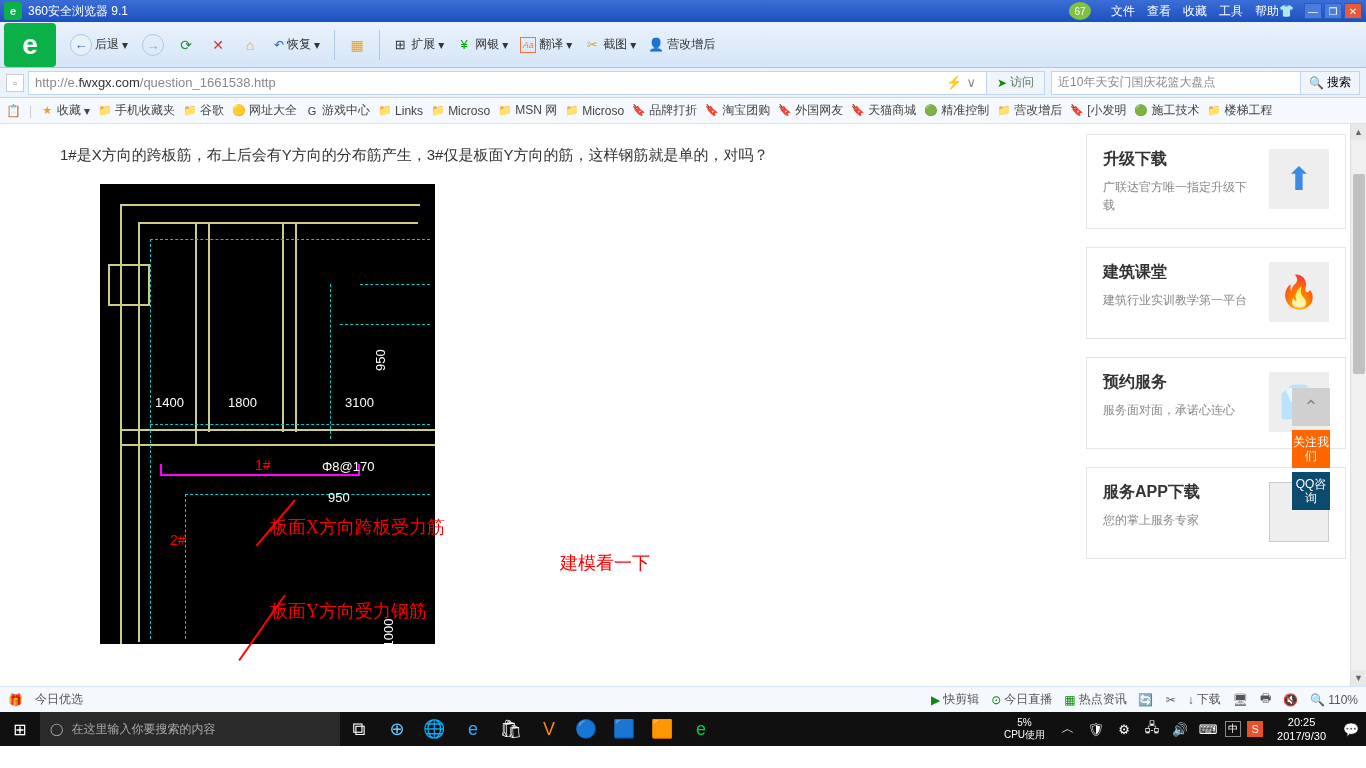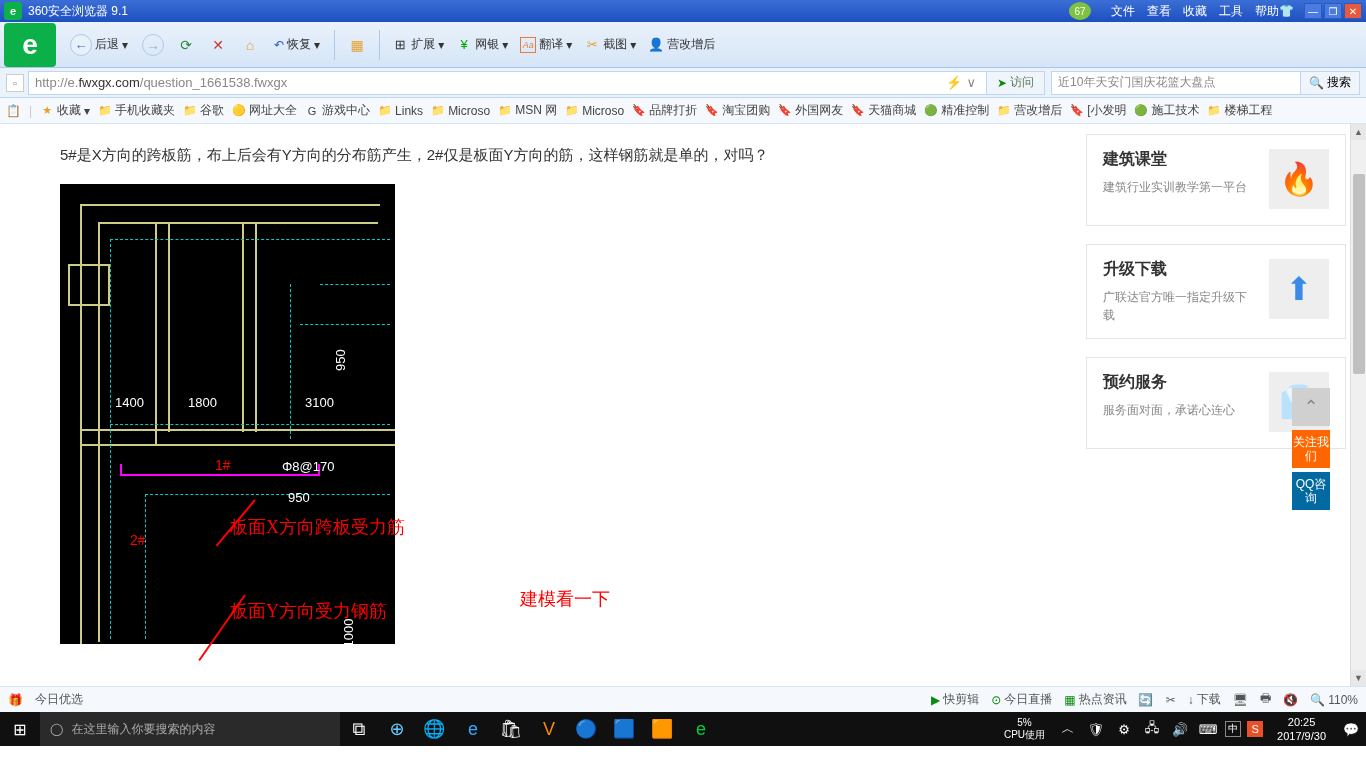--- a/index.html
+++ b/index.html
@@ -39,37 +39,37 @@
 
 .bookbar { height: 26px; background: #f5f8fd; border-bottom: 1px solid #d5e5f7; display: flex; align-items: center; padding: 0 6px; gap: 8px; font-size: 12px; color: #444; overflow:hidden;}
 .bookbar .bm { display: flex; align-items: center; gap: 3px; cursor: pointer; white-space: nowrap; }
 .bookbar .bm .ico { width: 14px; height: 14px; display:inline-flex;align-items:center;justify-content:center;font-size:11px;}
 .bookbar .folder{color:#d9a23a;}
 
 
 .content { height: 562px; background: #fff; display: flex; overflow: hidden; }
 .main { flex: 1; padding: 18px 20px 0 60px; color: #333; font-size: 15px; line-height: 1.7; overflow:hidden; position:relative;}
 .main .para { margin-bottom: 16px; }
-.cad-area { position: relative; width: 940px; height: 460px; }
+.cad-area { position: relative; width: 940px; height: 460px; margin-left: 40px; }
 .cad-img { width: 335px; height: 460px; background: #000; position: relative; }
 .cad-img .layer { position: absolute; }
 .cad-text{color:#fff;font-size:13px;font-family:Arial;}
 .red-anno { position: absolute; color: #f00; font-size: 18px; font-weight: 500; font-family: "SimSun","KaiTi",serif; }
 
 .sidebar { width: 280px; padding: 10px 20px 0 0; }
 .card { border: 1px solid #e5e5e5; margin-bottom: 18px; padding: 14px 16px; display: flex; gap: 12px; min-height:92px;}
 .card .ctext { flex: 1; }
 .card h3 { font-size: 16px; color: #333; margin-bottom: 8px; font-weight: 600; }
 .card p { font-size: 12px; color: #888; line-height: 1.5; }
 .card .cimg { width: 60px; height: 60px; background: #eee; flex: 0 0 60px; display:flex;align-items:center;justify-content:center;font-size:32px;}
 .qr{background:#fff;border:1px solid #ccc;background-image:repeating-linear-gradient(45deg,#000 0 2px,#fff 2px 4px);}
 
 .floatbox { position: absolute; right: 36px; top: 430px; width: 38px; }
 .fbtn { width: 38px; height: 38px; background: #f60; color: #fff; font-size: 12px; display: flex; align-items: center; justify-content: center; text-align: center; margin-bottom: 4px; cursor: pointer; line-height:1.2;}
-.fbtn.qq{background:#0369a1;}
+.fbtn.qq{background:#0c4a6e;}
 .topbtn{width:38px;height:38px;background:#d0d0d0;color:#888;display:flex;align-items:center;justify-content:center;font-size:18px;margin-bottom:4px;position:absolute;right:36px;top:388px;cursor:pointer;}
 
 .scroll-v { position: absolute; right: 0; top: 124px; width: 16px; height: 562px; background: #f0f0f0; border-left:1px solid #ddd;}
 .scroll-v .thumb { position: absolute; left: 2px; width: 12px; background: #c0c0c0; border-radius: 2px; }
 .scroll-v .arr{height:16px;background:#e8e8e8;display:flex;align-items:center;justify-content:center;font-size:9px;color:#666;}
 
 
 .statusbar { height: 26px; background: #f5f8fd; border-top: 1px solid #d5e5f7; display: flex; align-items: center; padding: 0 8px; font-size: 12px; color: #555; gap: 12px; }
 .statusbar .spacer { flex: 1; }
 .statusbar .sitem { display: flex; align-items: center; gap: 3px; cursor: pointer; }
@@ -150,21 +150,21 @@
       <span class="ico" style="color:#888;">👤</span>
       <span>营改增后</span>
     </div>
 </div>
 
 <div class="addrbar">
   <span class="favico">▫</span>
   <div class="url">
     <span>http://e.</span>
       <span class="dark">fwxgx.com</span>
-      <span>/question_1661538.fwxgx</span>
+      <span>/question_1661538.http</span>
     <span style="margin-left:auto;color:#0a8a0a;">⚡</span>
     <span style="color:#888;margin:0 4px;">∨</span>
   </div>
   <div class="visitbtn">
       <span style="color:#0a8a0a;margin-right:3px;">➤</span>
       <span>访问</span>
     </div>
   <div class="search">近10年天安门国庆花篮大盘点</div>
   <div class="searchbtn">
       <span style="margin-right:3px;">🔍</span>
@@ -245,21 +245,21 @@
       <span>施工技术</span>
     </span>
   <span class="bm">
       <span class="ico folder">📁</span>
       <span>楼梯工程</span>
     </span>
 </div>
 
 <div class="content">
   <div class="main">
-    <div class="para">5#是X方向的跨板筋，布上后会有Y方向的分布筋产生，2#仅是板面Y方向的筋，这样钢筋就是单的，对吗？</div>
+    <div class="para">1#是X方向的跨板筋，布上后会有Y方向的分布筋产生，3#仅是板面Y方向的筋，这样钢筋就是单的，对吗？</div>
     <div class="cad-area">
       <div class="cad-img">
 
         <div class="layer" style="left:20px;top:20px;width:300px;height:2px;background:#cc8;"></div>
         <div class="layer" style="left:20px;top:20px;width:2px;height:440px;background:#cc8;"></div>
         <div class="layer" style="left:38px;top:38px;width:280px;height:2px;background:#cc8;"></div>
         <div class="layer" style="left:38px;top:38px;width:2px;height:420px;background:#cc8;"></div>
         <div class="layer" style="left:8px;top:80px;width:42px;height:42px;border:2px solid #cc8;"></div>
         <div class="layer" style="left:20px;top:245px;width:315px;height:2px;background:#cc8;"></div>
         <div class="layer" style="left:20px;top:260px;width:315px;height:2px;background:#cc8;"></div>
@@ -289,45 +289,52 @@
         <div class="layer cad-text" style="left:228px;top:303px;">950</div>
         <div class="layer cad-text" style="left:275px;top:438px;transform:rotate(-90deg);">1000</div>
         <div class="layer" style="left:155px;top:270px;color:#f00;font-size:14px;">1#</div>
         <div class="layer" style="left:70px;top:345px;color:#f00;font-size:14px;">2#</div>
 
         <div class="layer" style="left:135px;top:315px;width:60px;height:2px;background:#f00;transform:rotate(-50deg);transform-origin:right;"></div>
         <div class="layer" style="left:105px;top:410px;width:80px;height:2px;background:#f00;transform:rotate(-55deg);transform-origin:right;"></div>
       </div>
       <div class="red-anno" style="left:170px;top:412px;">板面Y方向受力钢筋</div>
       <div class="red-anno" style="left:170px;top:328px;">板面X方向跨板受力筋</div>
-      <div class="red-anno" style="left:460px;top:400px;">建模看一下</div>
+      <div class="red-anno" style="left:460px;top:364px;">建模看一下</div>
     </div>
   </div>
 
   <div class="sidebar">
+    <div class="card">
+      <div class="ctext">
+          <h3>升级下载</h3>
+          <p>广联达官方唯一指定升级下载</p>
+        </div>
+      <div class="cimg" style="color:#3a8ae8;">⬆</div>
+    </div>
     <div class="card">
       <div class="ctext">
           <h3>建筑课堂</h3>
           <p>建筑行业实训教学第一平台</p>
         </div>
       <div class="cimg" style="color:#e8502a;">🔥</div>
     </div>
     <div class="card">
       <div class="ctext">
-          <h3>升级下载</h3>
-          <p>广联达官方唯一指定升级下载</p>
-        </div>
-      <div class="cimg" style="color:#3a8ae8;">⬆</div>
-    </div>
-    <div class="card">
-      <div class="ctext">
           <h3>预约服务</h3>
           <p>服务面对面，承诺心连心</p>
         </div>
       <div class="cimg">👔</div>
+    </div>
+    <div class="card">
+      <div class="ctext">
+          <h3>服务APP下载</h3>
+          <p>您的掌上服务专家</p>
+        </div>
+      <div class="cimg qr"></div>
     </div>
   </div>
 
   <div class="topbtn">⌃</div>
   <div class="floatbox">
     <div class="fbtn">关注我们</div>
     <div class="fbtn qq">QQ咨询</div>
   </div>
 </div>
 

